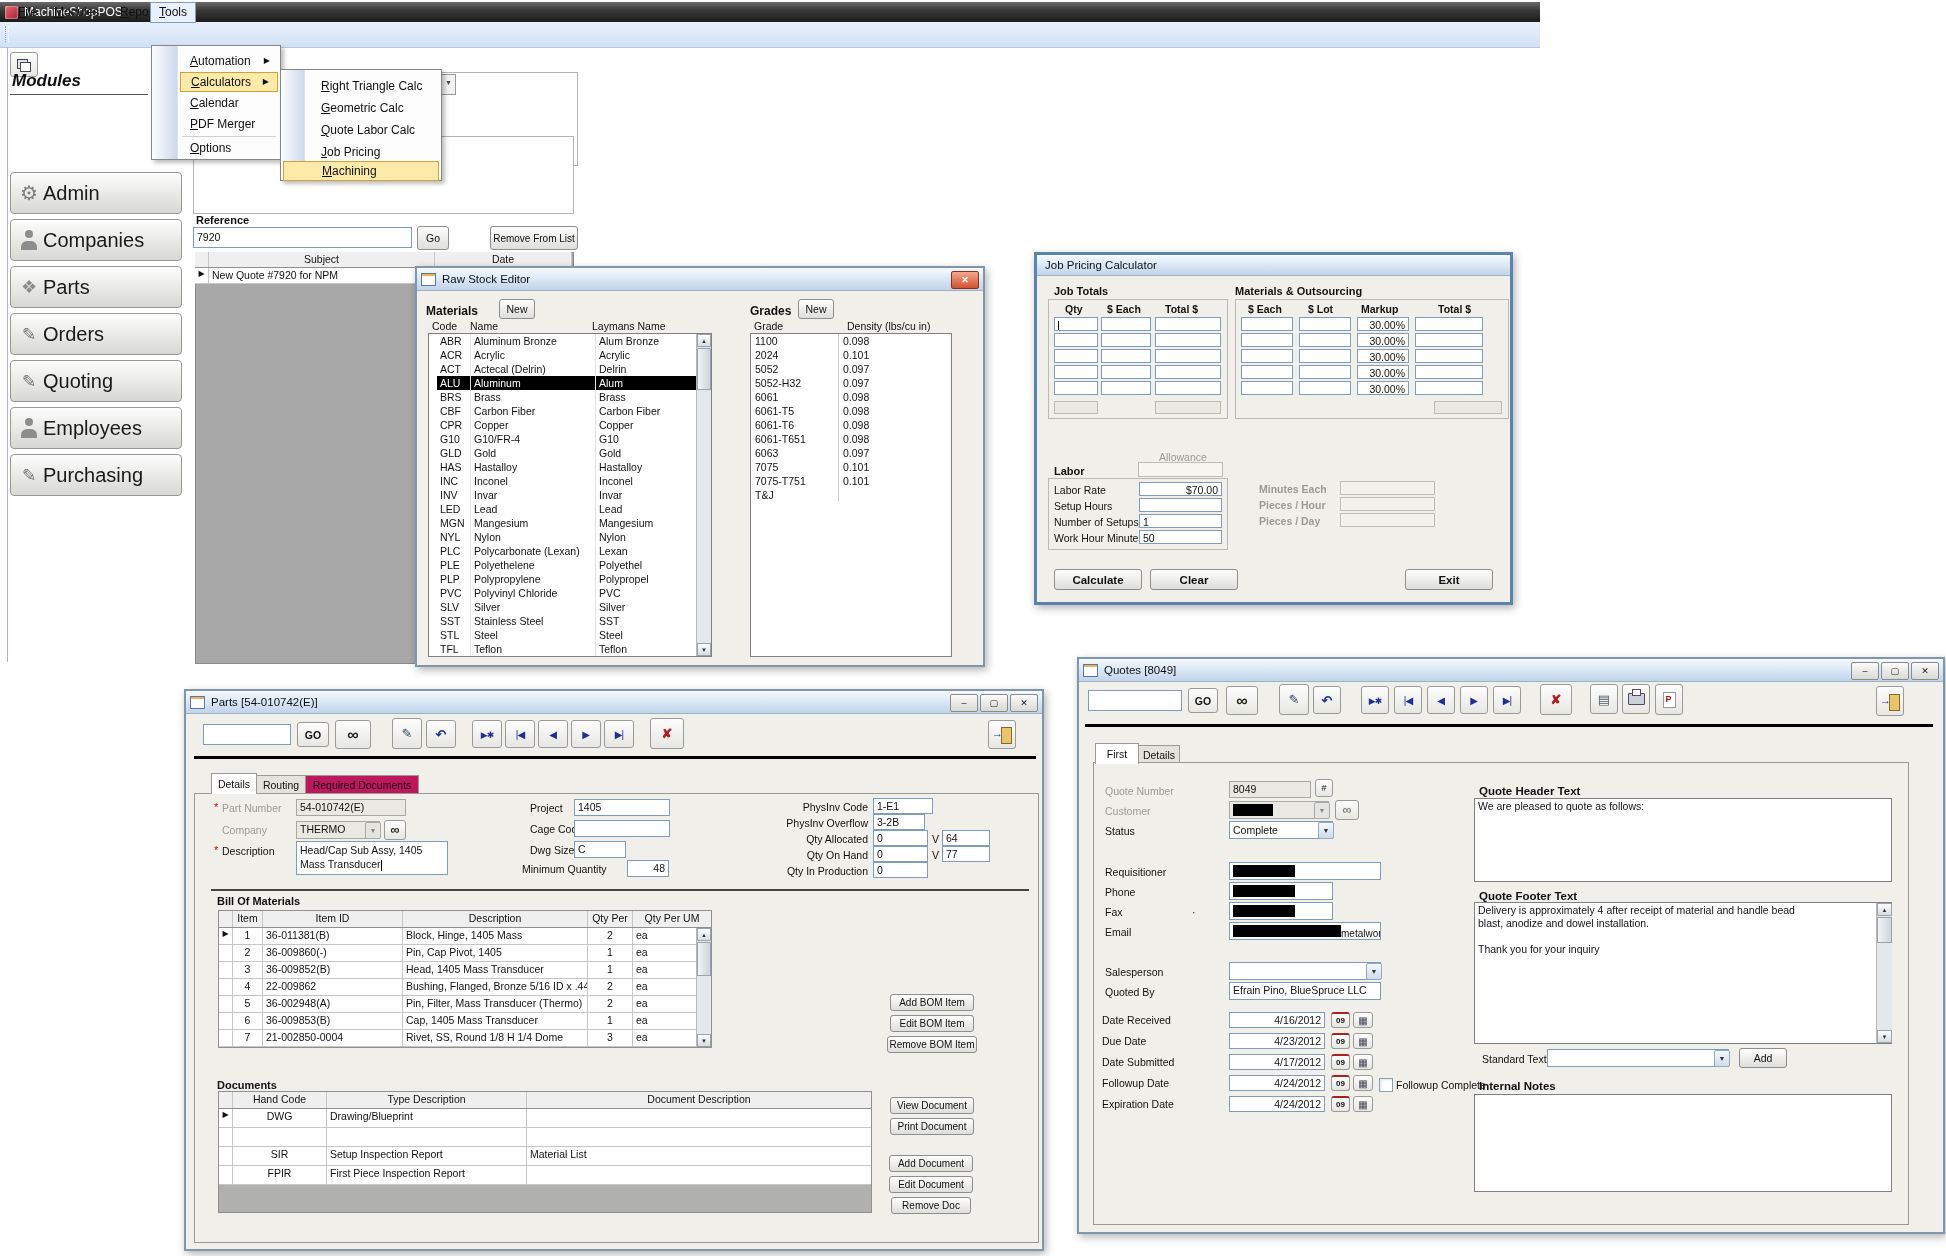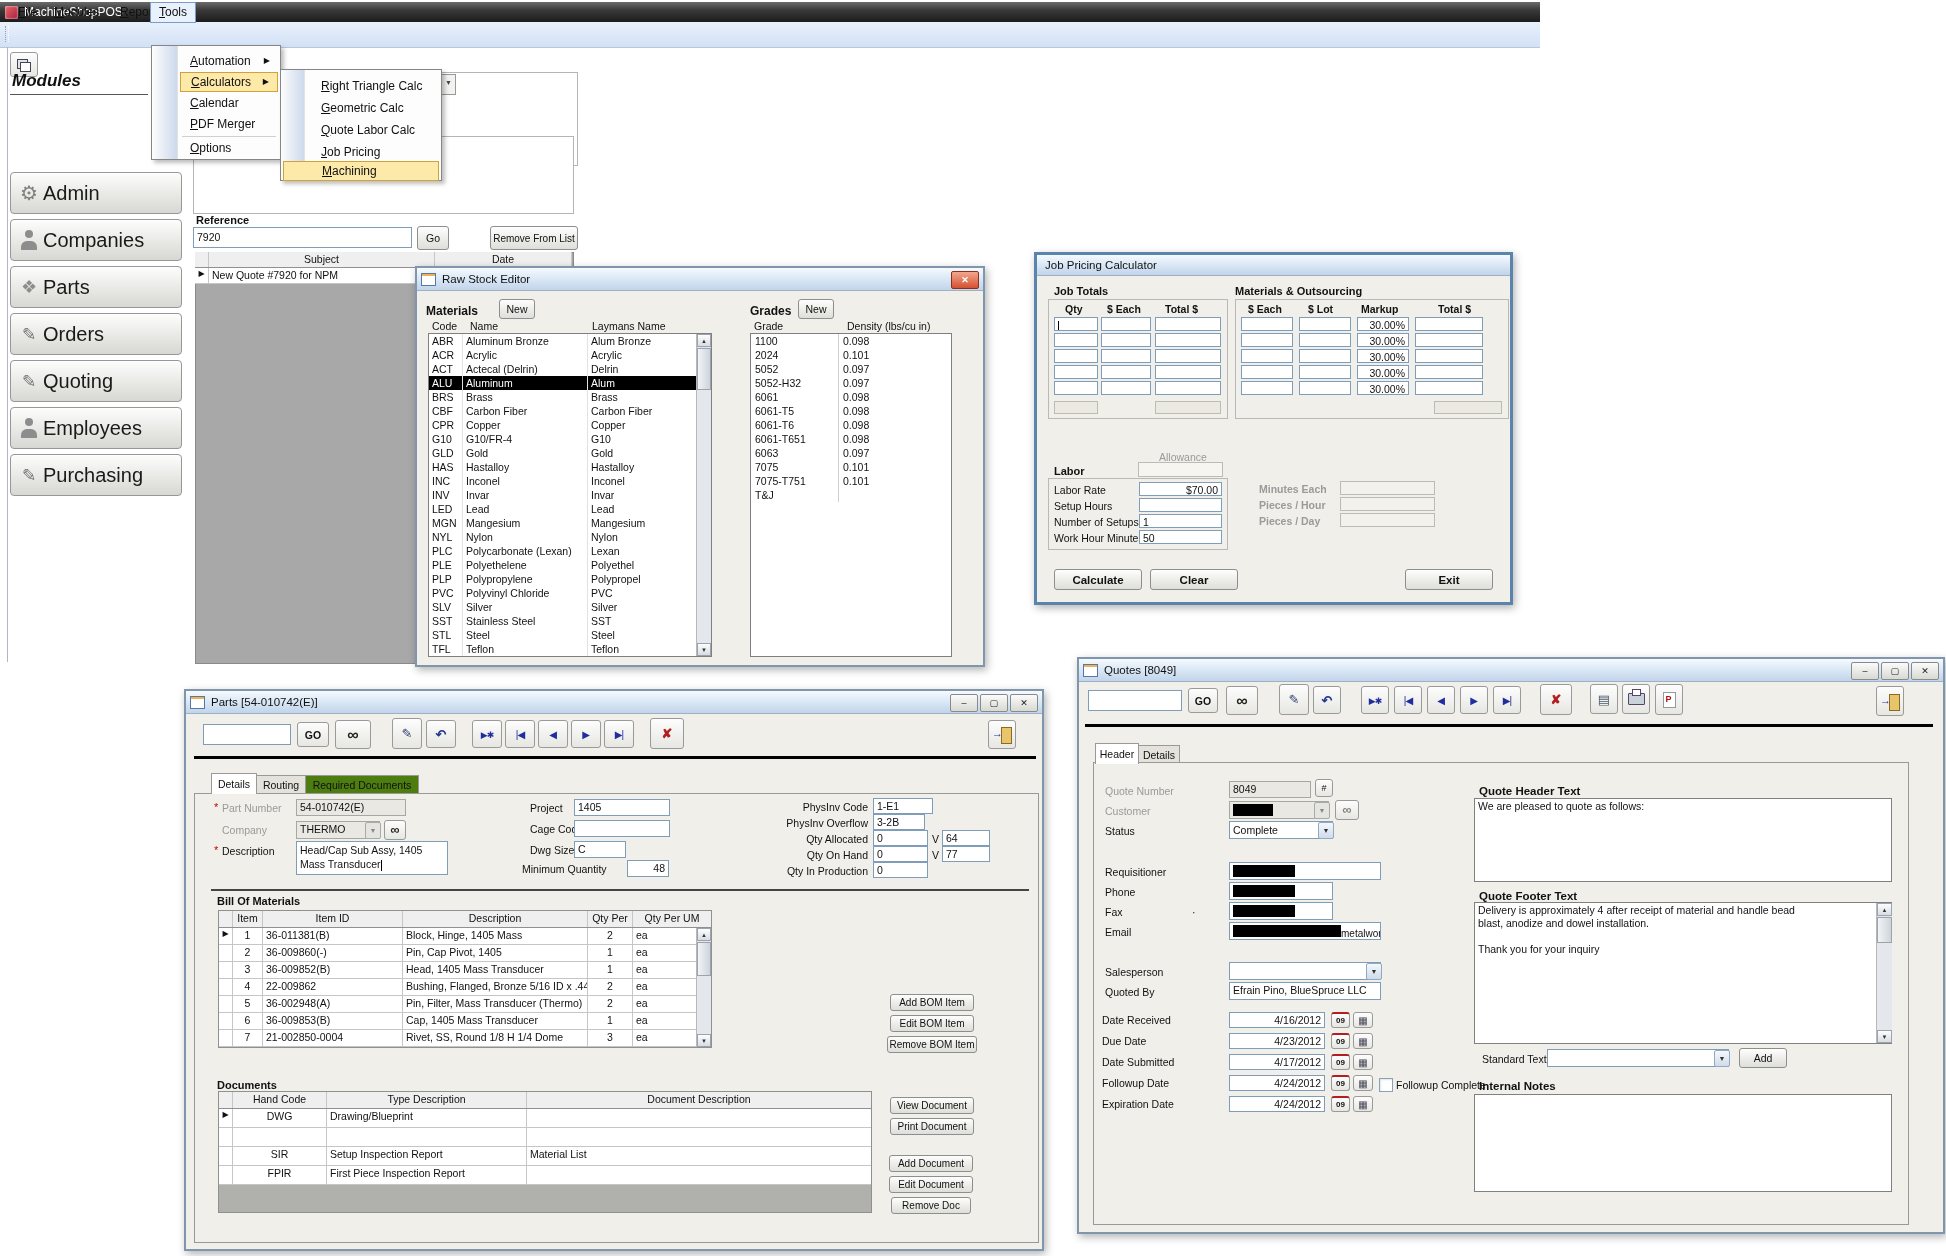--- a/index.html
+++ b/index.html
@@ -249,21 +249,21 @@
       <span class="wbtn wclose-red" style="position:absolute;right:4px;top:3px;">
           <span class="icon">✕</span>
         </span>
     </div>
     <div class="a b" style="left:9px;top:36px;font-size:12px;">Materials</div>
     <div class="a btn" style="left:82px;top:31px;width:36px;height:20px;">New</div>
     <div class="a" style="left:15px;top:52px;font-size:10.5px;">Code</div>
     <div class="a" style="left:53px;top:52px;font-size:10.5px;">Name</div>
     <div class="a" style="left:175px;top:52px;font-size:10.5px;">Laymans Name</div>
     <div class="a listbox" style="left:11px;top:65px;width:284px;height:324px;">
-      <div class="a" style="left:0;top:0;width:293px;">
+      <div class="a" style="left:8px;top:0;width:293px;">
 
           <div class="mat-row">
             <span class="mc1">ABR</span>
             <span class="mc2">Aluminum Bronze</span>
             <span class="mc3">Alum Bronze</span>
           </div>
 
           <div class="mat-row">
             <span class="mc1">ACR</span>
             <span class="mc2">Acrylic</span>
@@ -614,21 +614,21 @@
     <div class="a tbtn" style="left:464px;top:27px;width:34px;height:31px;">
         <span class="g g-del"></span>
       </div>
     <div class="a tbtn" style="left:802px;top:29px;width:28px;height:29px;">
         <span class="door-ic"></span>
       </div>
     <div class="a blackline" style="left:8px;top:65px;width:842px;height:3px;"></div>
 
     <div class="a" style="left:25px;top:82px;width:44px;height:20px;background:#fff;border:1px solid #999;border-bottom:none;text-align:center;line-height:20px;font-size:10.5px;z-index:2;">Details</div>
     <div class="a" style="left:70px;top:84px;width:48px;height:18px;background:#e4e2da;border:1px solid #999;text-align:center;line-height:18px;font-size:10.5px;">Routing</div>
-    <div class="a" style="left:119px;top:84px;width:112px;height:18px;background:#4d7c0f;border:1px solid #999;text-align:center;line-height:18px;font-size:10.5px;">Required Documents</div>
+    <div class="a" style="left:119px;top:84px;width:112px;height:18px;background:#be185d;border:1px solid #999;text-align:center;line-height:18px;font-size:10.5px;">Required Documents</div>
     <div class="a" style="left:8px;top:102px;width:843px;height:448px;border:1px solid #999;background:#f0efe9;"></div>
 
     <span class="a" style="left:28px;top:110px;color:#c00;">*</span>
     <span class="a graylbl" style="left:36px;top:111px;font-size:10.5px;">Part Number</span>
     <div class="a fldflat" style="left:110px;top:108px;width:110px;height:17px;">54-010742(E)</div>
     <span class="a graylbl" style="left:36px;top:133px;font-size:10.5px;">Company</span>
     <div class="a fldflat" style="left:110px;top:130px;width:84px;height:18px;">THERMO</div>
     <div class="a combo-arrow disabled" style="left:179px;top:131px;height:15px;">▼</div>
     <div class="a tbtn" style="left:198px;top:129px;width:22px;height:20px;">
         <span class="g g-binoc" style="transform:scale(.8);"></span>
@@ -846,21 +846,21 @@
         <span class="print-ic"></span>
       </div>
     <div class="a tbtn" style="left:576px;top:25px;width:28px;height:31px;">
         <span class="pdf-ic"></span>
       </div>
     <div class="a tbtn" style="left:797px;top:27px;width:28px;height:30px;">
         <span class="door-ic"></span>
       </div>
     <div class="a blackline" style="left:6px;top:65px;width:848px;height:3px;"></div>
 
-    <div class="a" style="left:16px;top:84px;width:42px;height:20px;background:#fff;border:1px solid #999;border-bottom:none;text-align:center;line-height:20px;font-size:10.5px;z-index:2;">Header</div>
+    <div class="a" style="left:16px;top:84px;width:42px;height:20px;background:#fff;border:1px solid #999;border-bottom:none;text-align:center;line-height:20px;font-size:10.5px;z-index:2;">First</div>
     <div class="a" style="left:59px;top:86px;width:40px;height:18px;background:#e4e2da;border:1px solid #999;text-align:center;line-height:18px;font-size:10.5px;">Details</div>
     <div class="a" style="left:14px;top:103px;width:814px;height:461px;border:1px solid #999;background:#f0efe9;"></div>
 
     <span class="a graylbl" style="left:26px;top:126px;font-size:10.5px;">Quote Number</span>
     <div class="a fldflat" style="left:150px;top:122px;width:82px;height:17px;">8049</div>
     <div class="a tbtn" style="left:236px;top:120px;width:18px;height:18px;font-size:9px;">
         <span>#</span>
       </div>
     <span class="a graylbl" style="left:26px;top:146px;font-size:10.5px;">Customer</span>
     <div class="a fldflat" style="left:150px;top:142px;width:100px;height:18px;"><span class="redact" style="width:40px;height:12px;margin-top:1px;"></span></div>

